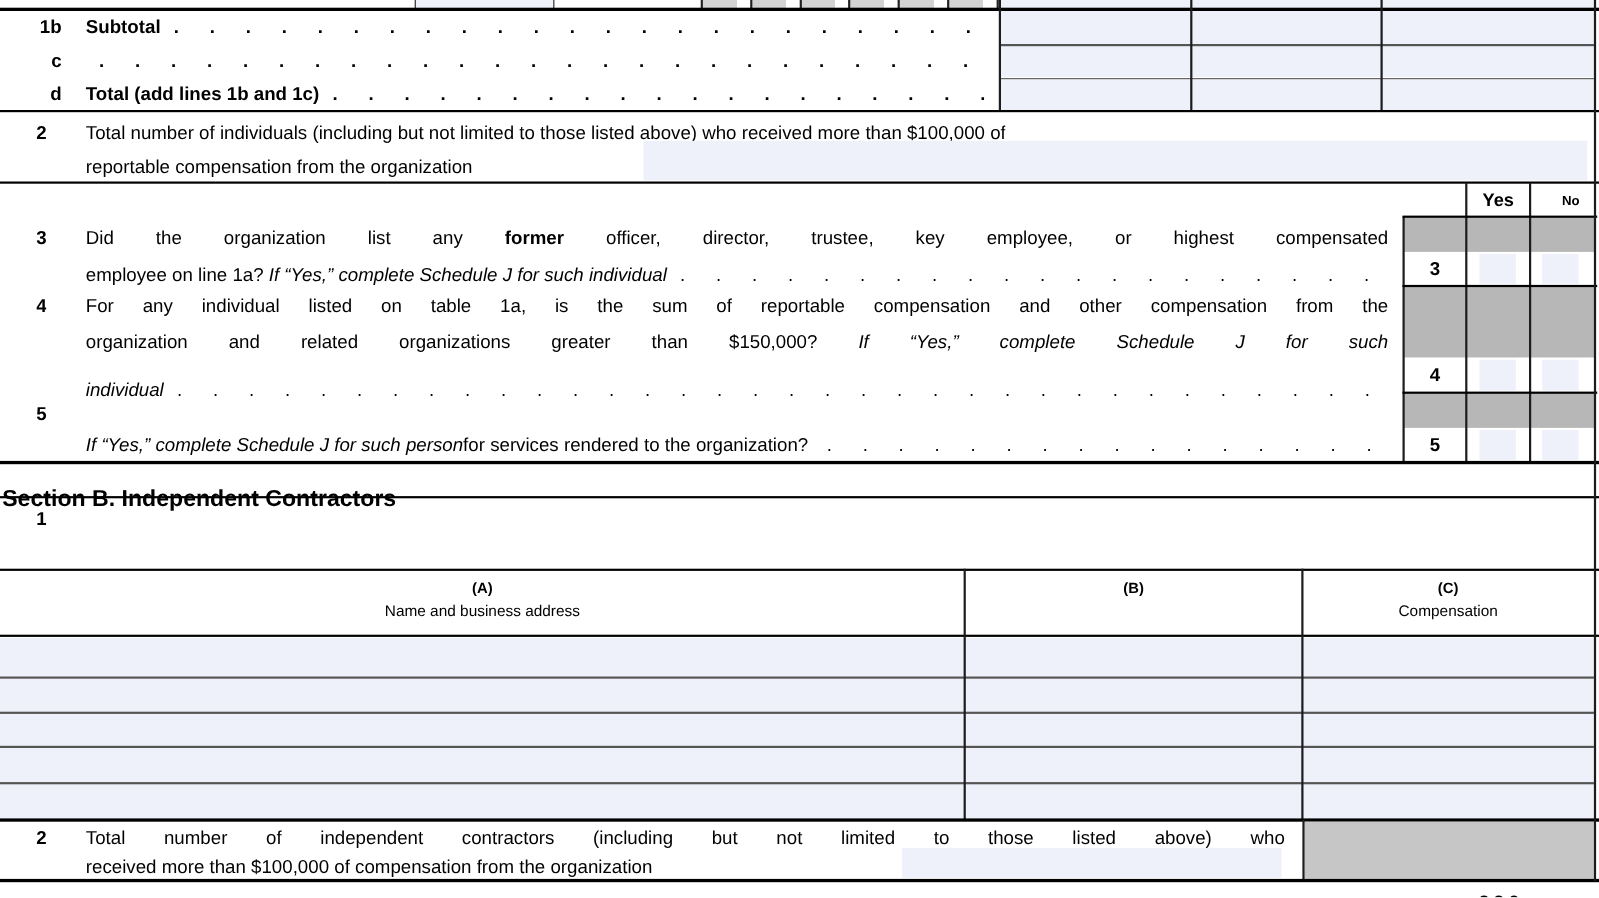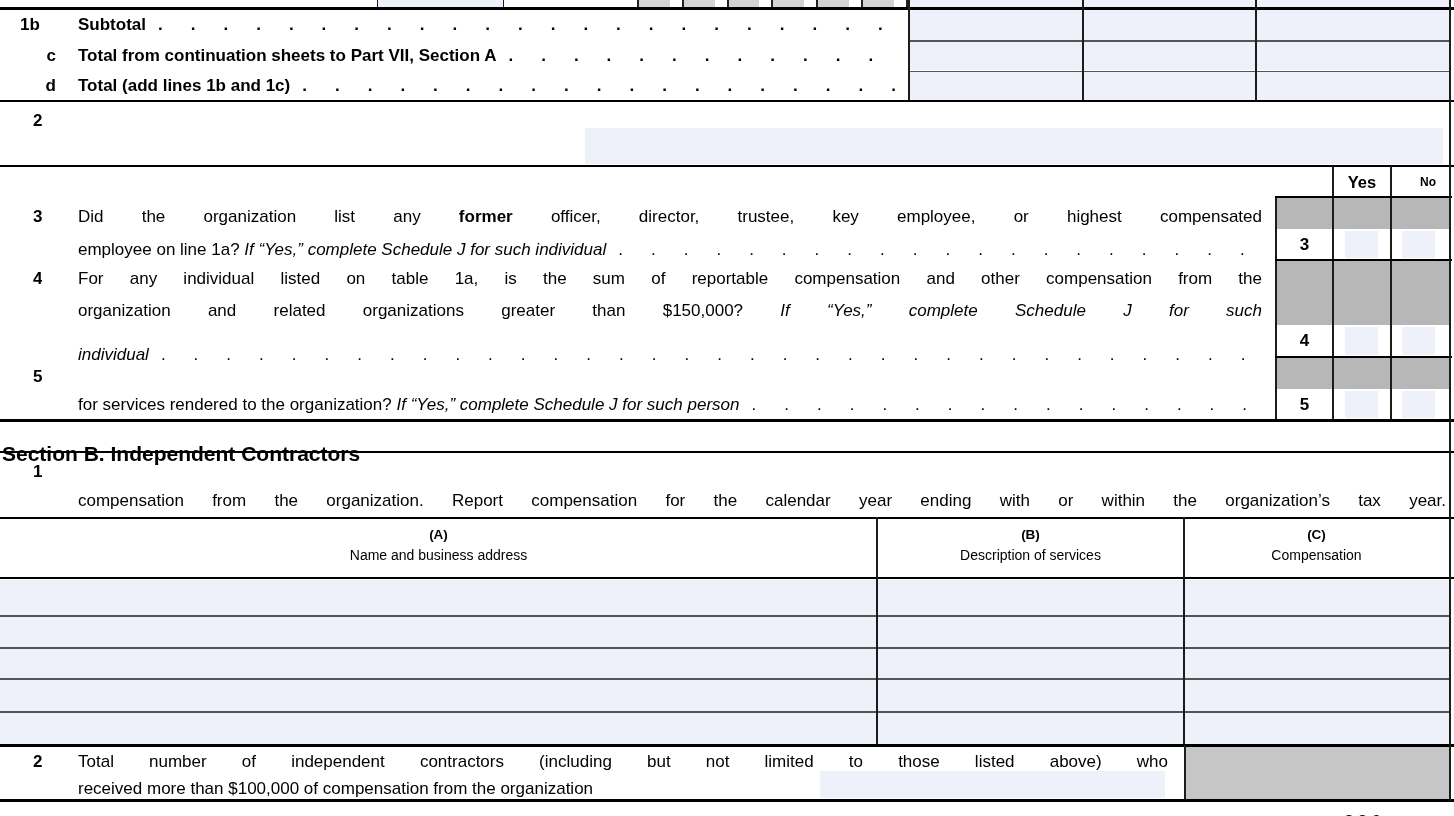--- a/index.html
+++ b/index.html
@@ -37,27 +37,26 @@
     <div style="flex:1;border-left:2px solid #222;background:linear-gradient(to right,#d3d3d3 0 72%,#fff 72%)"></div>
     <div style="flex:1;border-left:2px solid #222;background:linear-gradient(to right,#d3d3d3 0 72%,#fff 72%)"></div>
     <div style="flex:1;border-left:2px solid #222;background:linear-gradient(to right,#d3d3d3 0 72%,#fff 72%)"></div>
     <div style="flex:1;border-left:2px solid #222;background:linear-gradient(to right,#d3d3d3 0 72%,#fff 72%)"></div>
     <div style="flex:1;border-left:2px solid #222;border-right:2px solid #222;background:linear-gradient(to right,#d3d3d3 0 72%,#fff 72%)"></div>
   </div>
   <div class="abs blue" style="left:909px;top:0;width:540px;height:8px"></div>
   <div class="hl" style="left:0;top:7px;width:1454px;height:2.5px"></div>
 
   <div class="fl" style="left:20px;top:10px;width:875px;height:30px;line-height:30px">
-    <span class="txt b" style="width:36px;margin-right:22px">1b</span>
+    <span class="txt b" style="width:36px;text-align:right;margin-right:22px">1b</span>
     <span class="txt b">Subtotal</span>
     <span class="leader b">............................................</span>
   </div>
   <div class="fl" style="left:20px;top:41px;width:875px;height:30px;line-height:30px">
     <span class="txt b" style="width:36px;text-align:right;margin-right:22px">c</span>
-    <span class="txt b">Total from continuation sheets to Part VII, Section A</span>
     <span class="leader b">............................................</span>
   </div>
   <div class="fl" style="left:20px;top:71px;width:875px;height:30px;line-height:30px">
     <span class="txt b" style="width:36px;text-align:right;margin-right:22px">d</span>
     <span class="txt b">Total (add lines 1b and 1c)</span>
     <span class="leader b">............................................</span>
   </div>
 
   <div class="abs blue" style="left:909px;top:10px;width:174px;height:30px"></div>
   <div class="abs blue" style="left:1083px;top:10px;width:173px;height:30px"></div>
@@ -69,20 +68,22 @@
   <div class="abs blue" style="left:1083px;top:72px;width:173px;height:28px"></div>
   <div class="abs blue" style="left:1256px;top:72px;width:193px;height:28px"></div>
   <div class="gl" style="left:909px;top:40px;width:540px;height:1.5px"></div>
   <div class="gl" style="left:909px;top:70.5px;width:540px;height:1.5px"></div>
   <div class="vl" style="left:908px;top:0;width:2px;height:101px"></div>
   <div class="vl" style="left:1082px;top:0;width:1.5px;height:101px"></div>
   <div class="vl" style="left:1255px;top:0;width:1.5px;height:101px"></div>
   <div class="hl" style="left:0;top:100px;width:1454px;height:2px"></div>
 
   <div class="line b" style="left:33px;top:106px;height:30px;line-height:30px">2</div>
+  <div class="line" style="left:78px;top:106px;height:30px;line-height:30px">Total number of individuals (including but not limited to those listed above) who received more than $100,000 of</div>
+  <div class="line" style="left:78px;top:137px;height:30px;line-height:30px">reportable compensation from the organization</div>
   <div class="abs blue" style="left:585px;top:128px;width:858px;height:36px"></div>
   <div class="hl" style="left:0;top:165px;width:1454px;height:2px"></div>
 
   <div class="hdrc b" style="left:1333px;top:168px;width:58px;height:29px;line-height:29px;font-size:16.5px">Yes</div>
   <div class="hdrc b" style="left:1391px;top:168px;width:74px;height:29px;line-height:29px;font-size:12px">No</div>
 
   <div class="abs gray" style="left:1276px;top:197px;width:174px;height:223px"></div>
 
   <div class="abs white" style="left:1276px;top:229px;width:174px;height:31px"></div>
   <div class="abs white" style="left:1276px;top:325px;width:174px;height:32px"></div>
@@ -116,40 +117,38 @@
   <div class="line b" style="left:33px;top:263px;height:31px;line-height:31px">4</div>
   <div class="jl" style="left:78px;top:263px;width:1184px;height:31px;line-height:31px">For any individual listed on table 1a, is the sum of reportable compensation and other compensation from the</div>
   <div class="jl" style="left:78px;top:295px;width:1184px;height:31px;line-height:31px"><span>organization and related organizations greater than $150,000? </span><span class="i">If “Yes,” complete Schedule J for such</span></div>
   <div class="fl" style="left:78px;top:340px;width:1172px;height:29px;line-height:29px">
     <span class="txt i">individual</span>
     <span class="leader">............................................</span>
   </div>
 
   <div class="line b" style="left:33px;top:362px;height:29px;line-height:29px">5</div>
   <div class="fl" style="left:78px;top:391px;width:1172px;height:28px;line-height:28px">
-    <span class="txt">for services rendered to the organization? </span>
-      <span class="txt i">If “Yes,” complete Schedule J for such person</span>
+    <span class="txt i">If “Yes,” complete Schedule J for such person</span>
+      <span class="txt">for services rendered to the organization? </span>
     <span class="leader">............................................</span>
   </div>
 
   <div class="hl" style="left:0;top:419px;width:1454px;height:3px"></div>
   <div class="line b" style="left:2px;top:440px;height:27px;line-height:27px;font-size:21px">Section B. Independent Contractors</div>
   <div class="hl" style="left:0;top:451px;width:1454px;height:1.5px"></div>
 
   <div class="line b" style="left:33px;top:457px;height:30px;line-height:30px">1</div>
-  <div class="jl" style="left:78px;top:487px;width:1368px;height:28px;line-height:28px">compensation from the organization. Report compensation for the calendar year ending with or within the organization’s tax year.</div>
 
   <div class="hl" style="left:0;top:517px;width:1454px;height:1.5px"></div>
   <div class="hdrc" style="left:0;top:526px;width:877px">
     <div class="b" style="font-size:13.5px">(A)</div>
     <div style="font-size:14px;margin-top:4px">Name and business address</div>
   </div>
   <div class="hdrc" style="left:877px;top:526px;width:307px">
     <div class="b" style="font-size:13.5px">(B)</div>
-    <div style="font-size:14px;margin-top:4px">Description of services</div>
   </div>
   <div class="hdrc" style="left:1184px;top:526px;width:265px">
     <div class="b" style="font-size:13.5px">(C)</div>
     <div style="font-size:14px;margin-top:4px">Compensation</div>
   </div>
   <div class="hl" style="left:0;top:577px;width:1454px;height:2px"></div>
 
   <div class="abs" style="left:0;top:580px;width:1449px;height:35px;display:flex">
     <div class="blue" style="width:877px"></div>
     <div class="blue" style="width:307px"></div>

